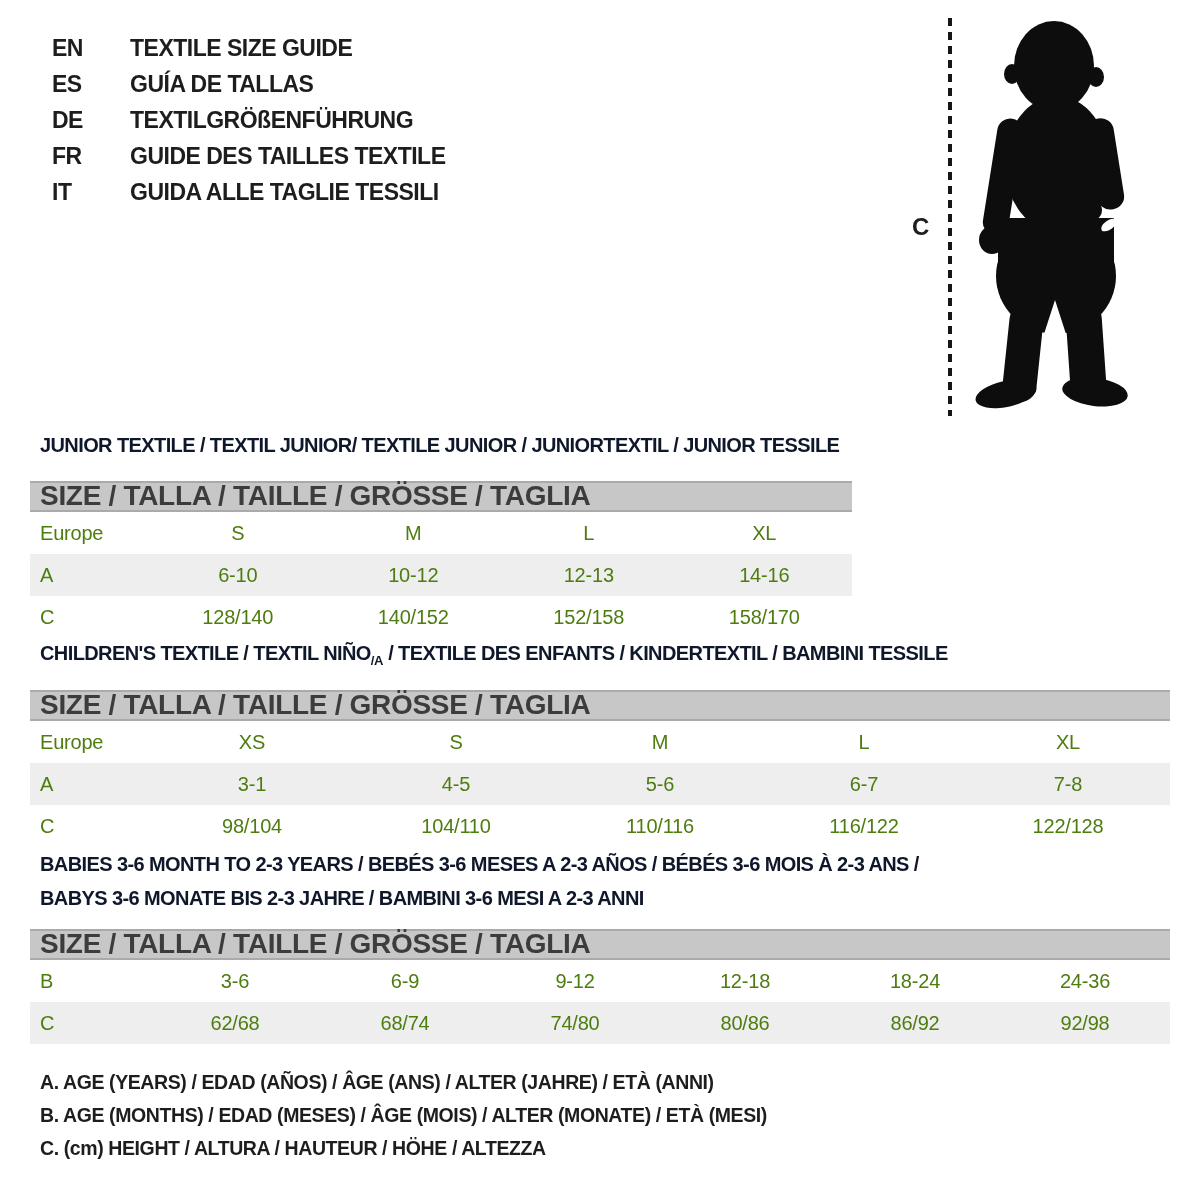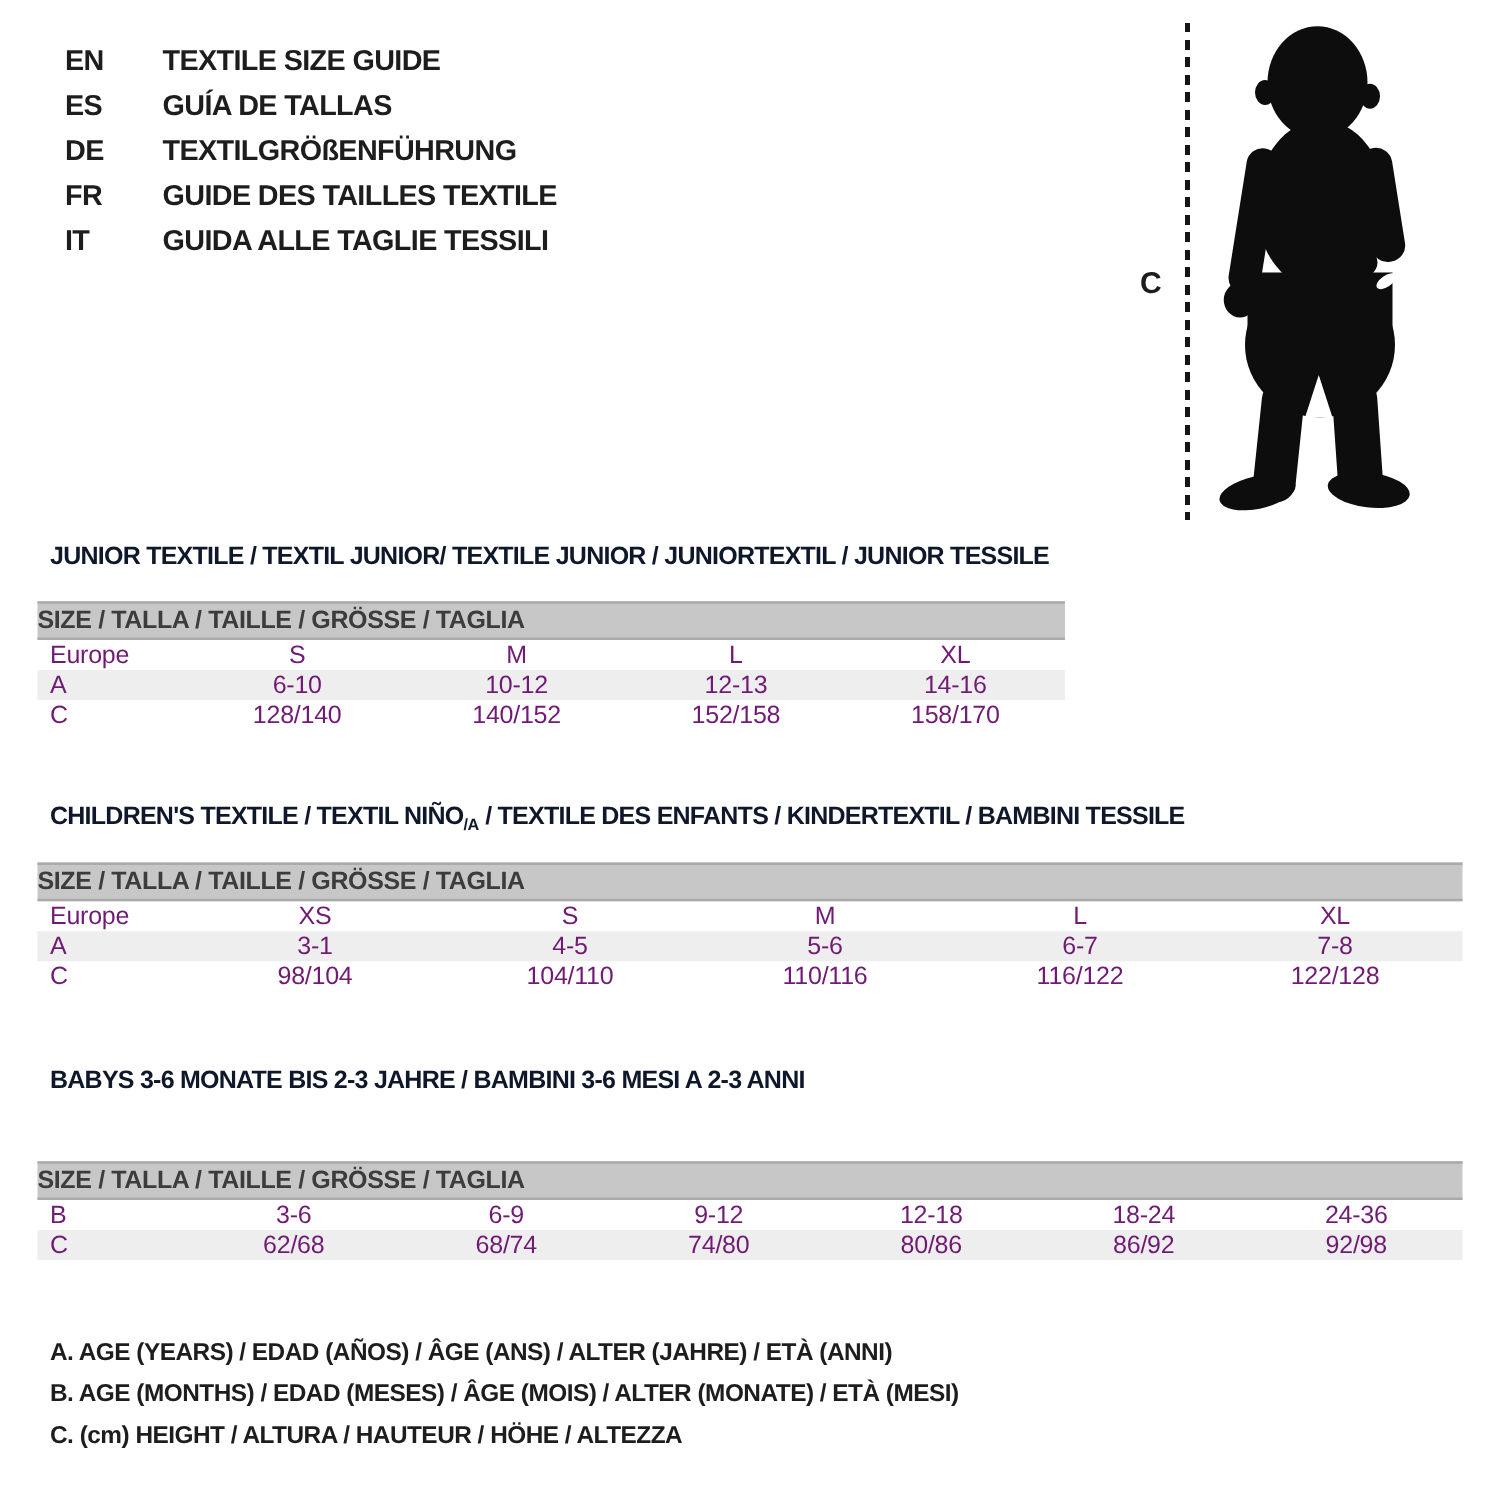--- a/index.html
+++ b/index.html
@@ -30,24 +30,24 @@
   #children-heading{top:642px;}
   #babies-heading{top:847px;line-height:34px;}
   
   .size-table{position:absolute;left:30px;}
   #junior-table{top:481px;width:822px;}
   #children-table{top:690px;width:1140px;}
   #babies-table{top:929px;width:1140px;}
   .size-bar{
     box-sizing:border-box;height:31px;background:#c7c7c7;
     border-top:2px solid #aaaaaa;border-bottom:2px solid #aaaaaa;
-    font-size:20px;font-weight:700;color:#3c3c3c;letter-spacing:-0.3px;
-    line-height:26px;
+    font-size:28px;font-weight:700;color:#3c3c3c;letter-spacing:-0.3px;
+    padding-left:10px;line-height:26px;
   }
-  .trow{display:flex;align-items:center;height:24px;font-size:20px;letter-spacing:-0.2px;color:#701a75;justify-content:space-between;}
+  .trow{display:flex;align-items:center;height:42px;font-size:20px;letter-spacing:-0.2px;color:#4d7c0f;justify-content:space-between;}
   .trow .cell{flex:1;text-align:center;white-space:nowrap;}
   .trow .cell:first-child{flex:0 0 120px;text-align:left;padding-left:10px;box-sizing:border-box;}
   .trow.shaded{background:#eeeeee;}
   
   .legend{position:absolute;left:40px;top:1066px;}
   .legend-line{height:33px;line-height:33px;font-size:19.5px;font-weight:700;letter-spacing:-0.4px;white-space:nowrap;}
 </style>
 </head>
 <body>
 
@@ -152,20 +152,21 @@
         <div class="cell">C</div>
         <div class="cell">98/104</div>
         <div class="cell">104/110</div>
         <div class="cell">110/116</div>
         <div class="cell">116/122</div>
         <div class="cell">122/128</div>
       </div>
   </div>
 
   <div class="sec-heading" id="babies-heading">
+    <div>BABIES 3-6 MONTH TO 2-3 YEARS / BEBÉS 3-6 MESES A 2-3 AÑOS / BÉBÉS 3-6 MOIS À 2-3 ANS /</div>
     <div>BABYS 3-6 MONATE BIS 2-3 JAHRE / BAMBINI 3-6 MESI A 2-3 ANNI</div>
   </div>
   <div class="size-table" id="babies-table">
     <div class="size-bar">SIZE / TALLA / TAILLE / GRÖSSE / TAGLIA</div>
     <div class="trow">
         <div class="cell">B</div>
         <div class="cell">3-6</div>
         <div class="cell">6-9</div>
         <div class="cell">9-12</div>
         <div class="cell">12-18</div>

